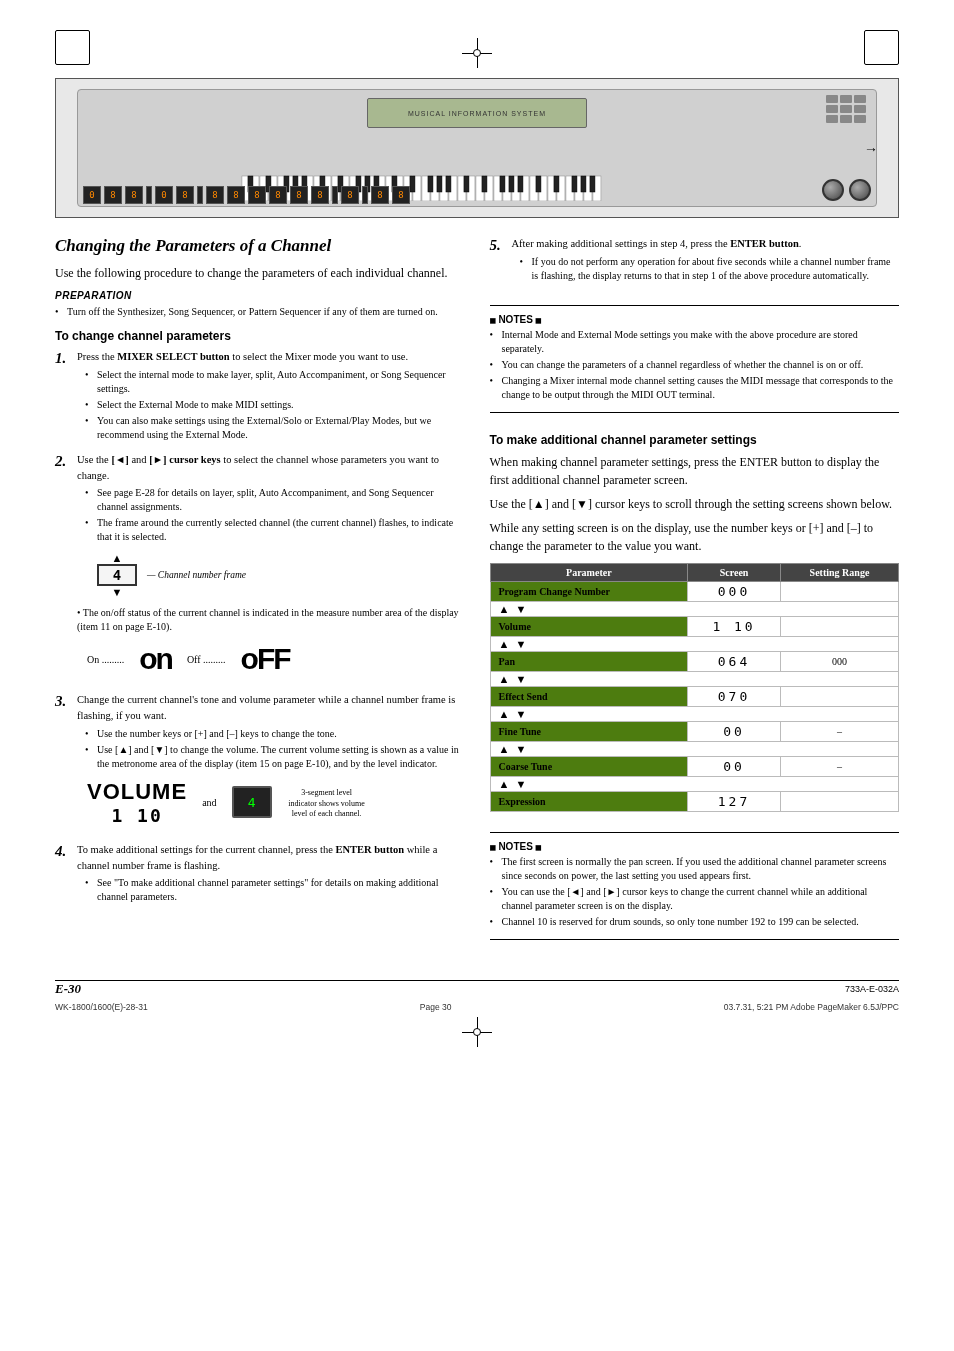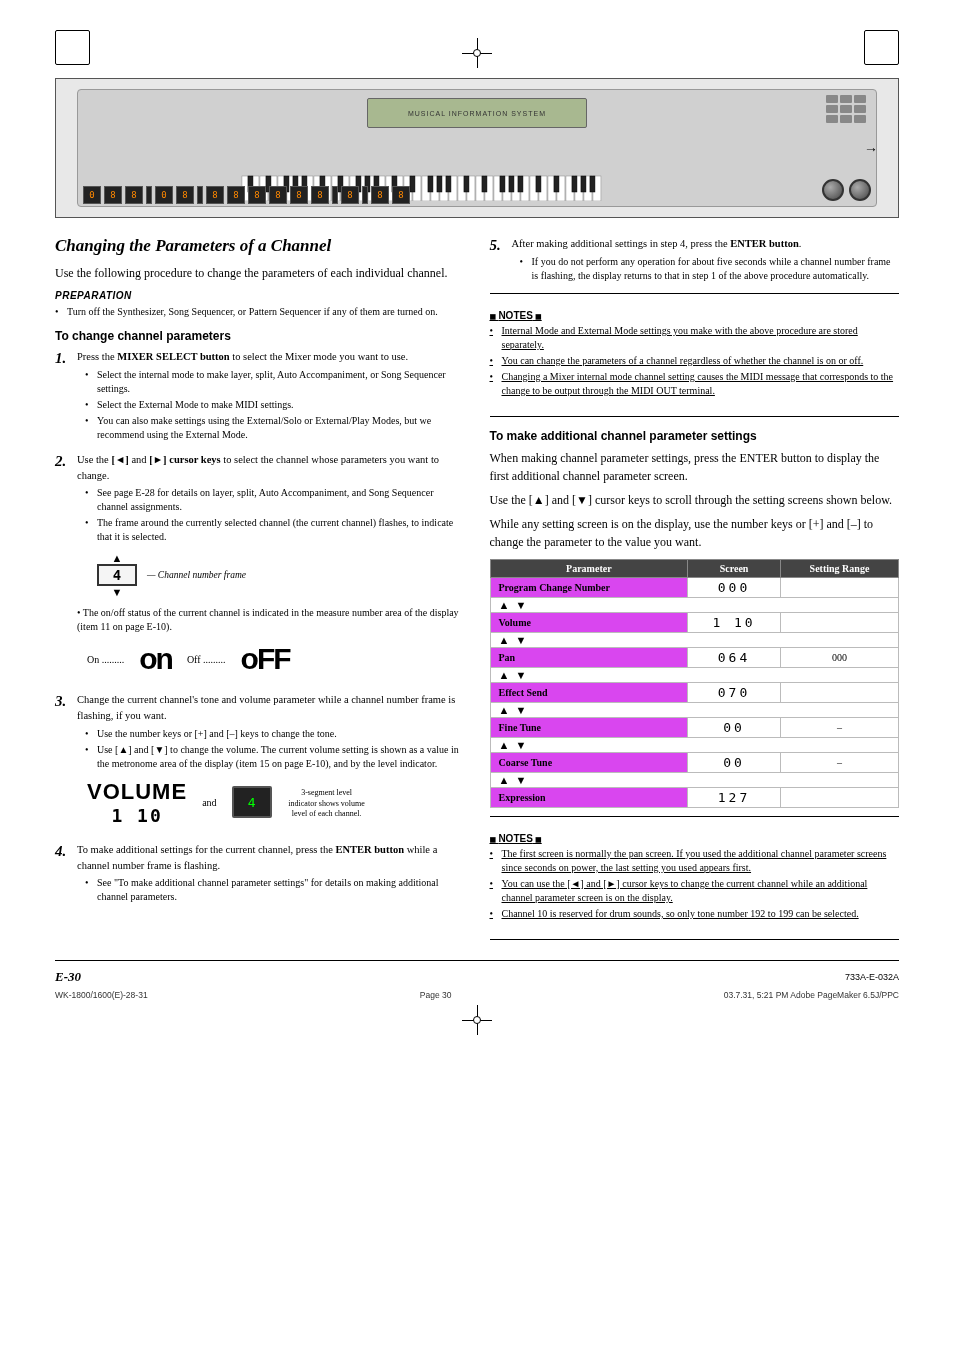--- a/index.html
+++ b/index.html
@@ -322,23 +322,22 @@
       font-style: italic;
       font-family: Times New Roman, serif;
       min-width: 16px;
       line-height: 1.2;
     }
 
     
     .notes-box {
       border-top: 1px solid #000;
       border-bottom: 1px solid #000;
-      padding: 16px 0;
-      margin: 0 0;
-      text-decoration: underline;
+      padding: 8px 0;
+      margin: 20px 0;
     }
     .notes-title {
       font-size: 10px;
       font-weight: bold;
       font-family: Arial, sans-serif;
       margin-bottom: 3px;
     }
     .notes-title::before {
       content: '◼ ';
       font-size: 8px;
@@ -358,21 +357,20 @@
       border: none;
       padding: 1px 6px;
     }
 
     
     .page-bottom {
       display: flex;
       justify-content: space-between;
       align-items: center;
       margin-top: 20px;
-      padding-top: 8px;
       border-top: 1px solid #000;
     }
     .page-num {
       font-size: 13px;
       font-weight: bold;
       font-style: italic;
       font-family: Times New Roman, serif;
     }
     .page-code {
       font-size: 9px;
@@ -411,21 +409,21 @@
     .param-tbl .tbl-header th {
       padding: 3px 8px;
       border: 1px solid #888;
       font-size: 10px;
     }
     .param-tbl td {
       border: 1px solid #bbb;
       padding: 2px 8px;
     }
     .param-tbl .name-cell {
-      background: #d946ef;
+      background: #4d7c0f;
       font-weight: bold;
     }
     .param-tbl .screen-cell {
       font-family: monospace;
       font-size: 13px;
       letter-spacing: 3px;
       text-align: center;
     }
     .param-tbl .range-cell {
       text-align: center;

